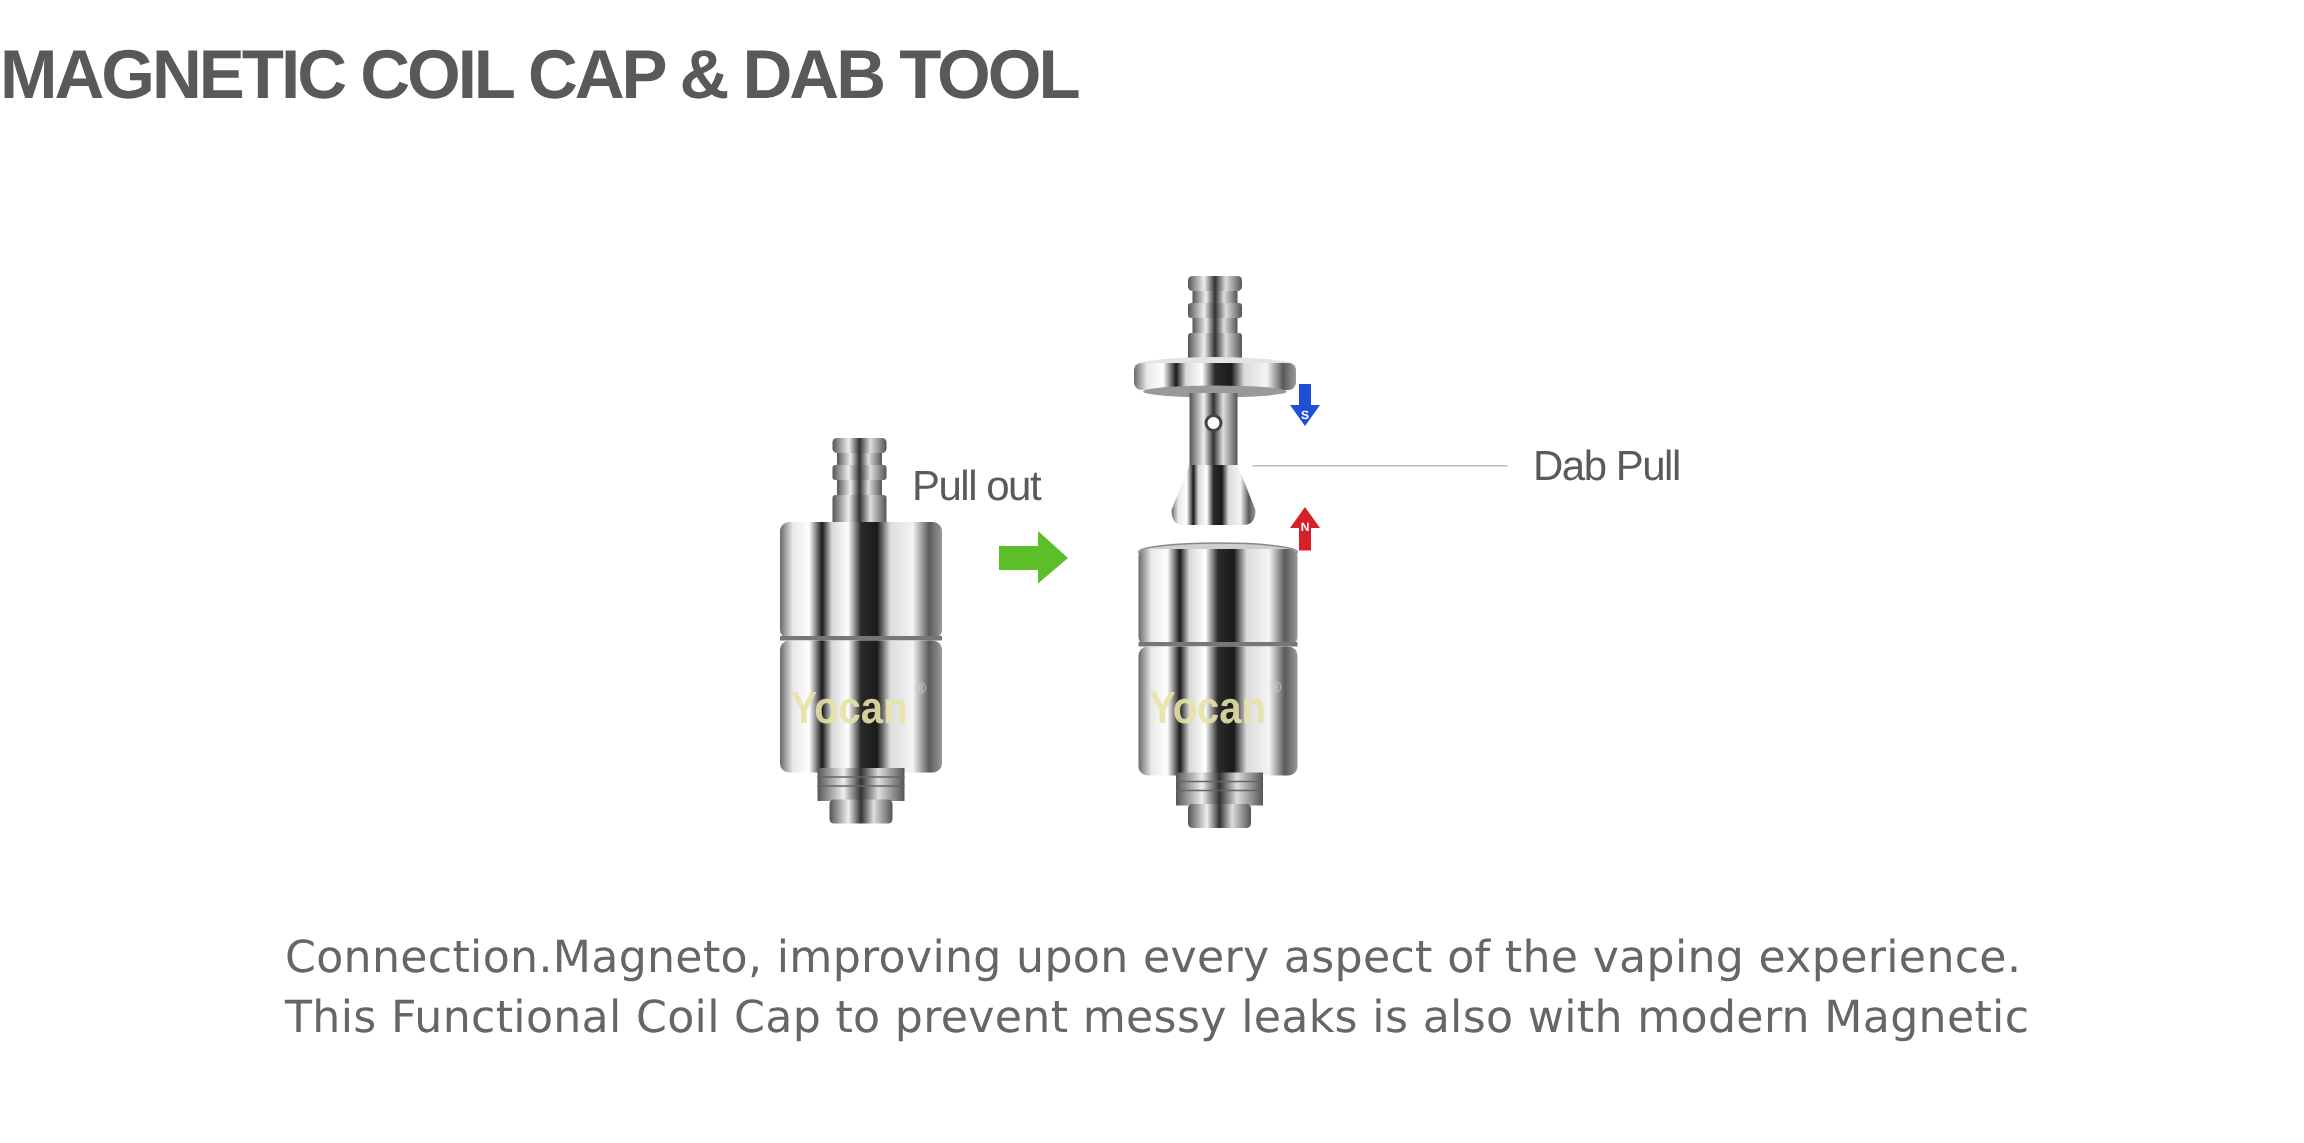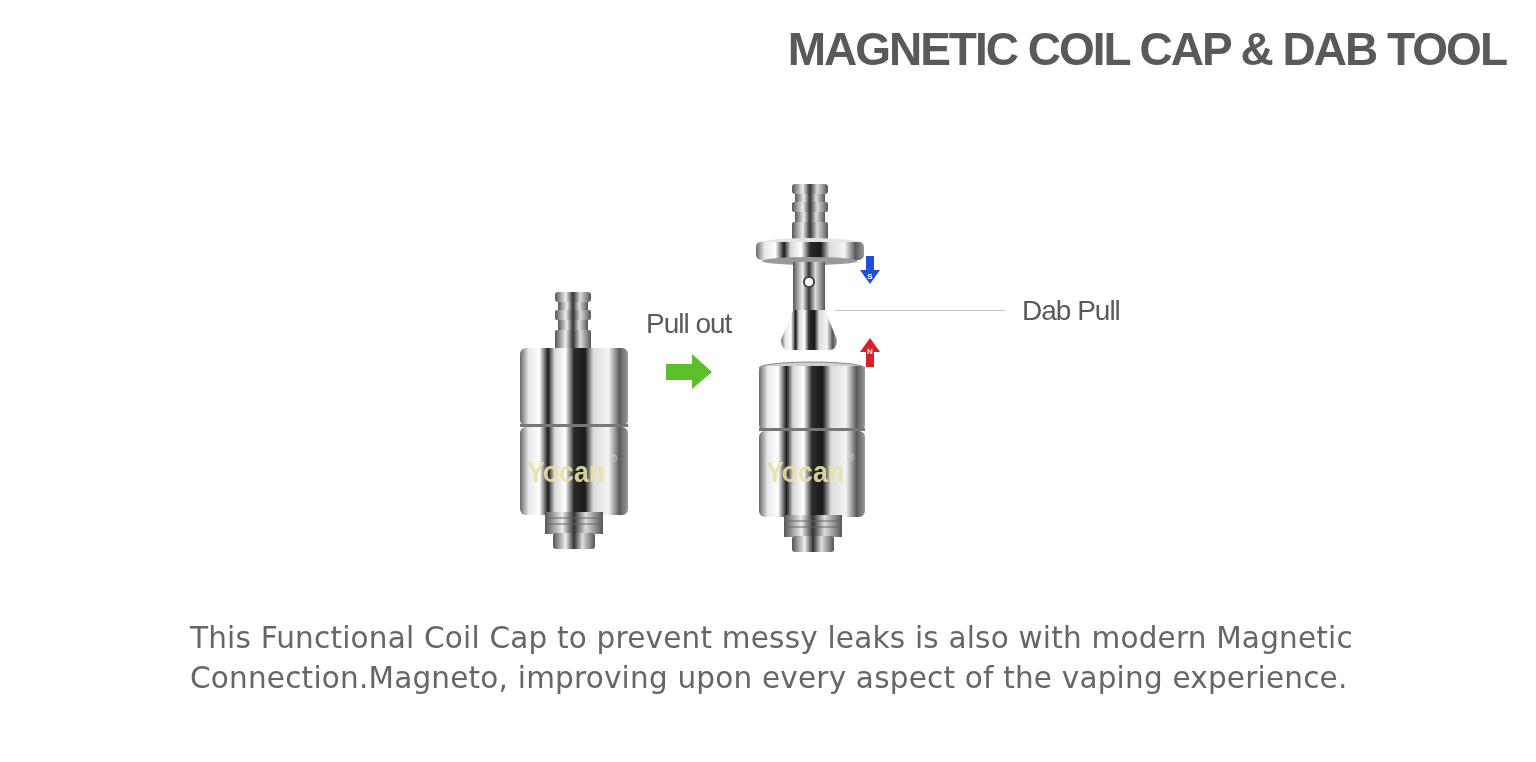--- a/index.html
+++ b/index.html
@@ -5,21 +5,21 @@
     html, body { margin: 0; padding: 0; }
     body {
       width: 1536px; height: 762px; overflow: hidden;
       background: #ffffff;
       position: relative;
       font-family: "Liberation Sans", "DejaVu Sans", sans-serif;
       color: #555;
     }
     .title {
       position: absolute; left: 0; top: 22px; width: 1506px;
-      text-align: right;
+      text-align: left;
       font-size: 46px; font-weight: bold; letter-spacing: -2px;
       color: #595959;
       font-family: "Liberation Sans", sans-serif;
     }
     .label {
       position: absolute;
       font-size: 28px; color: #5a5a5a; letter-spacing: -1px;
     }
     .caption {
       position: absolute; left: 190px; top: 618px; width: 1180px;
@@ -76,21 +76,21 @@
 
   <text x="12" y="192" font-size="30" font-weight="bold" fill="#e8e2a8" opacity="0.9" font-family="Liberation Sans Narrow, Liberation Sans, sans-serif" textLength="78" lengthAdjust="spacingAndGlyphs">Yocan</text>
   <text x="95" y="172" font-size="10" fill="#ccc" font-family="Liberation Sans, sans-serif">®</text>
 
   <rect x="30" y="222" width="58" height="22" fill="url(#chrome2)"></rect>
   <line x1="30" y1="228" x2="88" y2="228" stroke="#666" stroke-width="1"></line>
   <line x1="30" y1="234" x2="88" y2="234" stroke="#666" stroke-width="1"></line>
   <rect x="38" y="243" width="42" height="16" rx="3" fill="url(#chrome2)"></rect>
 </svg>
 
-<div class="label" style="left:646px;top:308px;">Pull out</div>
+<div class="label" style="left:608px;top:308px;">Pull out</div>
 
 <svg class="product" style="left:666px;top:354px" width="48" height="36" viewBox="0 0 48 36">
   <polygon points="0,10 26,10 26,0 46,18 26,35 26,26 0,26" fill="#5cbf2a"></polygon>
 </svg>
 
 <svg class="product" style="left:755px;top:182px" width="110" height="170" viewBox="0 0 110 170">
   <rect x="37" y="2" width="36" height="10" rx="3" fill="url(#chrome2)"></rect>
   <rect x="40" y="12" width="30" height="8" fill="url(#chrome2)"></rect>
   <rect x="37" y="20" width="36" height="10" rx="2" fill="url(#chrome2)"></rect>
   <rect x="40" y="30" width="30" height="10" fill="url(#chrome2)"></rect>
@@ -128,15 +128,15 @@
   <rect x="4" y="71" width="106" height="86" rx="6" fill="url(#chrome)"></rect>
   <text x="11" y="122" font-size="30" font-weight="bold" fill="#e8e2a8" opacity="0.9" font-family="Liberation Sans, sans-serif" textLength="78" lengthAdjust="spacingAndGlyphs">Yocan</text>
   <text x="92" y="101" font-size="10" fill="#ccc" font-family="Liberation Sans, sans-serif">®</text>
   <rect x="29" y="155" width="58" height="22" fill="url(#chrome2)"></rect>
   <line x1="29" y1="161" x2="87" y2="161" stroke="#666"></line>
   <line x1="29" y1="167" x2="87" y2="167" stroke="#666"></line>
   <rect x="37" y="176" width="42" height="16" rx="3" fill="url(#chrome2)"></rect>
 </svg>
 
 <div class="caption">
+  <div>Connection.Magneto, improving upon every aspect of the vaping experience.</div>
   <div>This Functional Coil Cap to prevent messy leaks is also with modern Magnetic</div>
-  <div>Connection.Magneto, improving upon every aspect of the vaping experience.</div>
 </div>
 
 </body></html>

